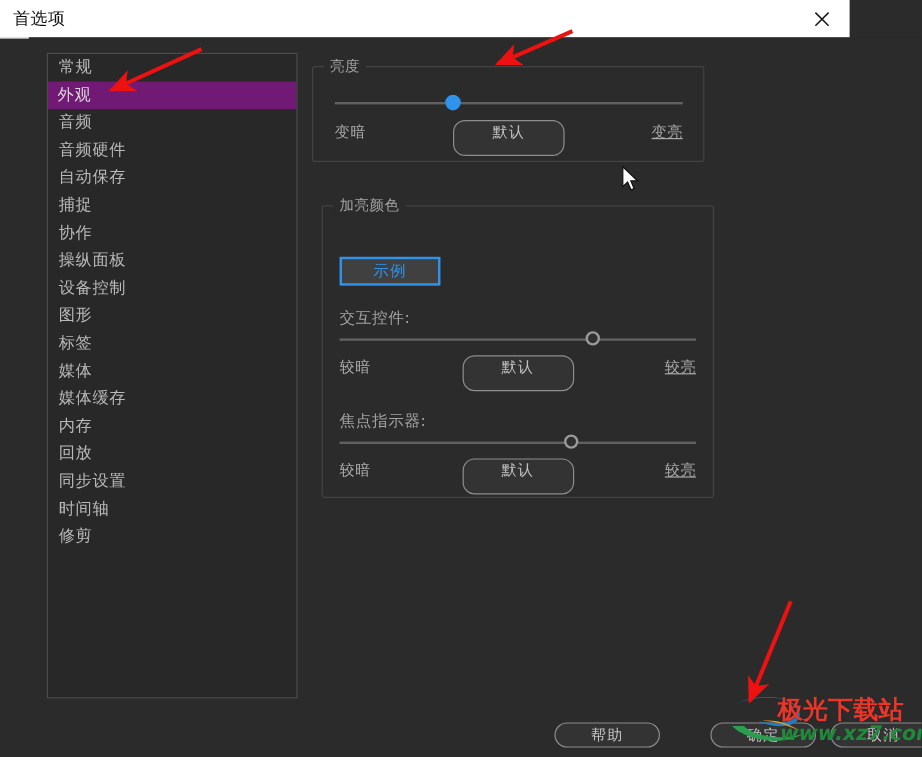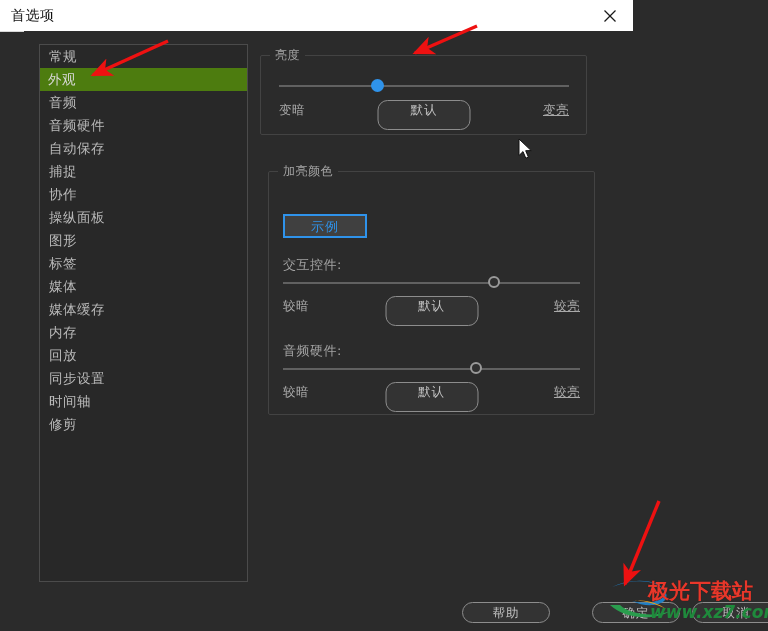--- a/index.html
+++ b/index.html
@@ -13,21 +13,21 @@
     font-family: "DejaVu Sans", "Liberation Sans", sans-serif;
     overflow: hidden;
     position: relative;
     -webkit-font-smoothing: antialiased;
   }
 
   
   #titlebar {
     position: absolute;
     left: 0; top: 0;
-    width: 633px; height: 31px;
+    width: 708px; height: 31px;
     background: #ffffff;
     border-bottom: 1px solid #d8d8d8;
   }
   #titlebar .title {
     position: absolute;
     left: 11px; top: 7px;
     font-size: 14px;
     color: #111111;
     letter-spacing: 0.5px;
   }
@@ -66,21 +66,21 @@
     height: 23px;
     line-height: 23px;
     padding-left: 9px;
     font-size: 13.5px;
     color: #b9b9b9;
     white-space: nowrap;
     cursor: default;
     letter-spacing: 0.5px;
   }
   .side-item.selected {
-    background: #4d7c0f;
+    background: #701a75;
     color: #d8d8d8;
     padding-left: 8px;
   }
 
   
   .groupbox {
     position: absolute;
     border: 1px solid #434343;
     border-radius: 2px;
     background: #2b2b2b;
@@ -274,20 +274,21 @@
 
   <div id="sidebar">
     <div class="side-item">常规</div>
     <div class="side-item selected">外观</div>
     <div class="side-item">音频</div>
     <div class="side-item">音频硬件</div>
     <div class="side-item">自动保存</div>
     <div class="side-item">捕捉</div>
     <div class="side-item">协作</div>
     <div class="side-item">操纵面板</div>
+    <div class="side-item">设备控制</div>
     <div class="side-item">图形</div>
     <div class="side-item">标签</div>
     <div class="side-item">媒体</div>
     <div class="side-item">媒体缓存</div>
     <div class="side-item">内存</div>
     <div class="side-item">回放</div>
     <div class="side-item">同步设置</div>
     <div class="side-item">时间轴</div>
     <div class="side-item">修剪</div>
   </div>
@@ -318,21 +319,21 @@
       <div class="track"></div>
       <div class="knob-hollow" id="interactive-knob" style="left: 204.87px;"></div>
     </div>
 
     <div class="row-labels" style="left:14px; top:124px; width:297px;">
       <span class="lbl left">较暗</span>
       <div class="pill">默认</div>
       <span class="lbl right">较亮</span>
     </div>
 
-    <div class="sub-label" style="left:14px; top:170px;">音频硬件:</div>
+    <div class="sub-label" style="left:14px; top:170px;">焦点指示器:</div>
 
     <div class="slider" id="focus-slider" style="left:14px; top:190px; width:297px;">
       <div class="track"></div>
       <div class="knob-hollow" id="focus-knob" style="left: 187.05px;"></div>
     </div>
 
     <div class="row-labels" style="left:14px; top:210px; width:297px;">
       <span class="lbl left">较暗</span>
       <div class="pill">默认</div>
       <span class="lbl right">较亮</span>

